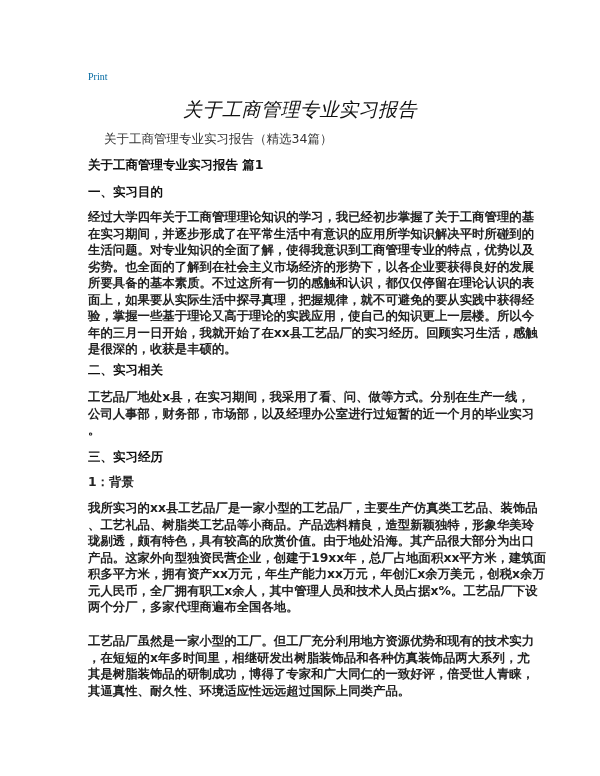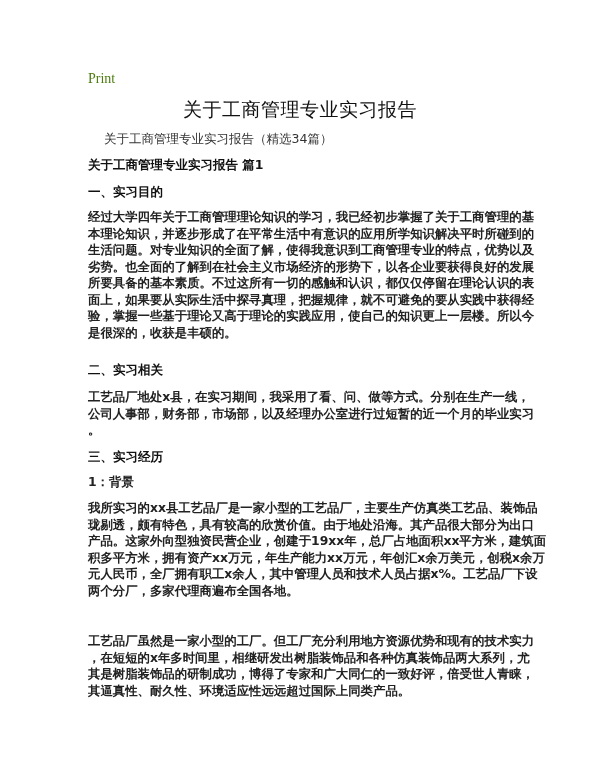--- a/index.html
+++ b/index.html
@@ -19,34 +19,35 @@
       position: absolute;
       left: 88px;
       top: 0;
       width: 430px;
     }
     .print-label {
       position: absolute;
       top: 71px;
       left: 0;
       font-family: "Liberation Serif", "DejaVu Serif", serif;
-      font-size: 14px;
-      color: #4d7c0f;
+      font-size: 10px;
+      color: #0369a1;
     }
     .doc-title {
       position: absolute;
       top: 97px;
       left: 0;
       width: 424px;
       text-align: center;
       font-size: 19px;
       font-weight: normal;
       color: #111;
       letter-spacing: 0.5px;
       margin: 0;
+      font-style: italic;
     }
     .subtitle {
       position: absolute;
       top: 131px;
       left: 16px;
       font-size: 12.5px;
       color: #333;
       white-space: nowrap;
     }
     .section-title {
@@ -91,42 +92,44 @@
 
   <h1 class="doc-title">关于工商管理专业实习报告</h1>
 
   <div class="subtitle">关于工商管理专业实习报告（精选34篇）</div>
 
   <h2 class="section-title h-doc">关于工商管理专业实习报告 篇1</h2>
 
   <h3 class="section-title h-1">一、实习目的</h3>
   <div class="para p-1">
     <span class="ln">经过大学四年关于工商管理理论知识的学习，我已经初步掌握了关于工商管理的基</span>
-    <span class="ln">本理论知识，并逐步形成了在平常生活中有意识的应用所学知识解决平时所碰到的</span>
+    <span class="ln">在实习期间，并逐步形成了在平常生活中有意识的应用所学知识解决平时所碰到的</span>
     <span class="ln">生活问题。对专业知识的全面了解，使得我意识到工商管理专业的特点，优势以及</span>
     <span class="ln">劣势。也全面的了解到在社会主义市场经济的形势下，以各企业要获得良好的发展</span>
     <span class="ln">所要具备的基本素质。不过这所有一切的感触和认识，都仅仅停留在理论认识的表</span>
     <span class="ln">面上，如果要从实际生活中探寻真理，把握规律，就不可避免的要从实践中获得经</span>
     <span class="ln">验，掌握一些基于理论又高于理论的实践应用，使自己的知识更上一层楼。所以今</span>
+    <span class="ln">年的三月一日开始，我就开始了在xx县工艺品厂的实习经历。回顾实习生活，感触</span>
     <span class="ln">是很深的，收获是丰硕的。</span>
   </div>
 
   <h3 class="section-title h-2">二、实习相关</h3>
   <div class="para p-2">
     <span class="ln">工艺品厂地处x县，在实习期间，我采用了看、问、做等方式。分别在生产一线，</span>
     <span class="ln">公司人事部，财务部，市场部，以及经理办公室进行过短暂的近一个月的毕业实习</span>
     <span class="ln">。</span>
   </div>
 
   <h3 class="section-title h-3">三、实习经历</h3>
   <div class="para p-bg">
     <span class="ln">1：背景</span>
   </div>
   <div class="para p-3">
     <span class="ln">我所实习的xx县工艺品厂是一家小型的工艺品厂，主要生产仿真类工艺品、装饰品</span>
+    <span class="ln">、工艺礼品、树脂类工艺品等小商品。产品选料精良，造型新颖独特，形象华美玲</span>
     <span class="ln">珑剔透，颇有特色，具有较高的欣赏价值。由于地处沿海。其产品很大部分为出口</span>
     <span class="ln">产品。这家外向型独资民营企业，创建于19xx年，总厂占地面积xx平方米，建筑面</span>
     <span class="ln">积多平方米，拥有资产xx万元，年生产能力xx万元，年创汇x余万美元，创税x余万</span>
     <span class="ln">元人民币，全厂拥有职工x余人，其中管理人员和技术人员占据x%。工艺品厂下设</span>
     <span class="ln">两个分厂，多家代理商遍布全国各地。</span>
   </div>
   <div class="para p-4">
     <span class="ln">工艺品厂虽然是一家小型的工厂。但工厂充分利用地方资源优势和现有的技术实力</span>
     <span class="ln">，在短短的x年多时间里，相继研发出树脂装饰品和各种仿真装饰品两大系列，尤</span>
     <span class="ln">其是树脂装饰品的研制成功，博得了专家和广大同仁的一致好评，倍受世人青睐，</span>

